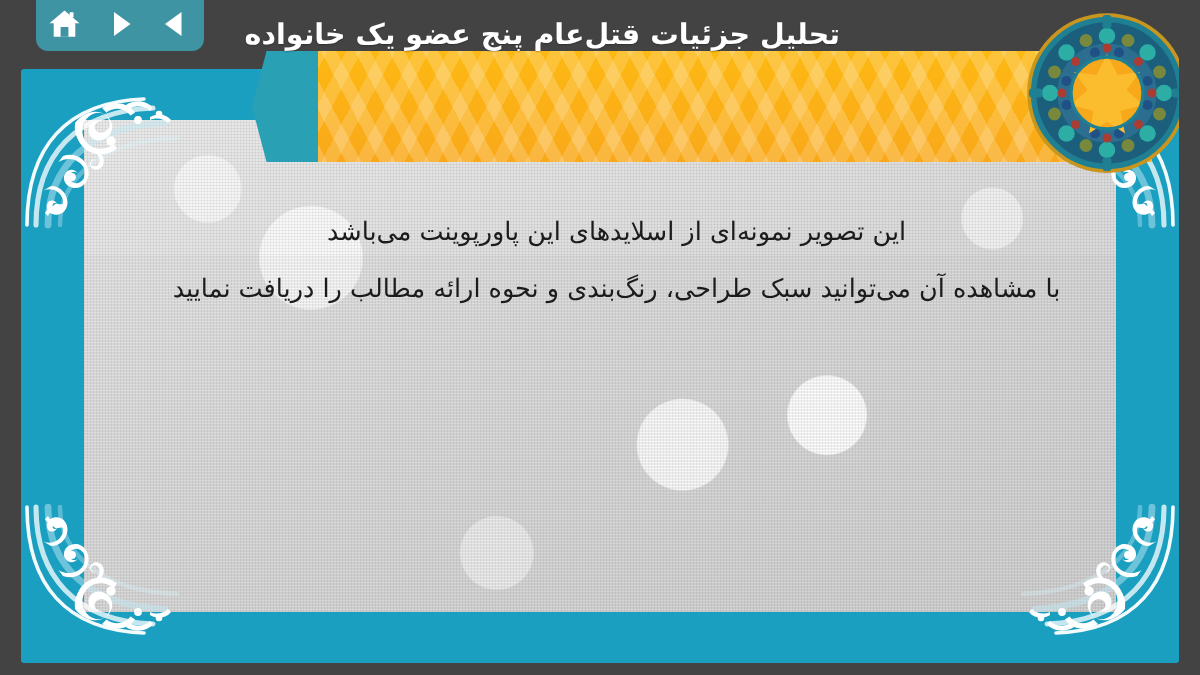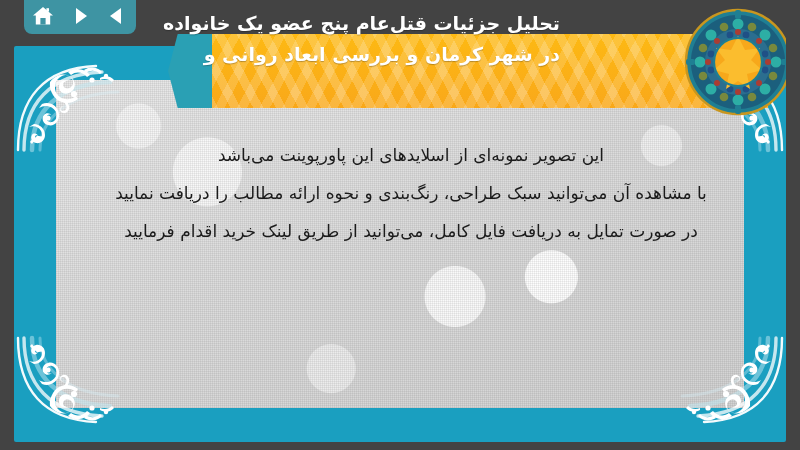--- a/index.html
+++ b/index.html
@@ -319,29 +319,27 @@
           <circle cx="24" cy="92" r="2.2"></circle>
           <path d="M86 32 c5-3 11-2 14 2l-2 2 c-3-3-8-4-12-2z"></path>
           <path d="M16 96 c3-5 9-7 14-5l-1 3 c-4-2-9 0-11 4z"></path>
         </g>
       </svg>
     </div>
 
     <div id="body-text">
       <span class="bline">این تصویر نمونه‌ای از اسلایدهای این پاورپوینت می‌باشد</span>
       <span class="bline">با مشاهده آن می‌توانید سبک طراحی، رنگ‌بندی و نحوه ارائه مطالب را دریافت نمایید</span>
-      <span class="bline">در صورت تمایل به دریافت فایل کامل، می‌توانید از طریق لینک خرید اقدام فرمایید</span>
     </div>
 
     <div id="title-banner"></div>
     <div id="banner-arrow"></div>
 
     <div id="title-text">
       <span class="tline">تحلیل جزئیات قتل‌عام پنج عضو یک خانواده</span>
-      <span class="tline">در شهر کرمان و بررسی ابعاد روانی و</span>
     </div>
 
     <div id="medallion">
       <svg width="108" height="108" viewBox="0 0 108 108" xmlns="http://www.w3.org/2000/svg">
         <circle cx="54" cy="54" r="52" fill="#1f7f93" stroke="#c8961f" stroke-width="2.5"></circle>
         <circle cx="54" cy="54" r="47" fill="#2b6e8f"></circle>
         <circle cx="54" cy="54" r="44" fill="none" stroke="#d9a32a" stroke-width="1.6"></circle>
         <g>
           <circle cx="54" cy="54" r="40" fill="none" stroke="#1b5f7d" stroke-width="14"></circle>
         </g>

